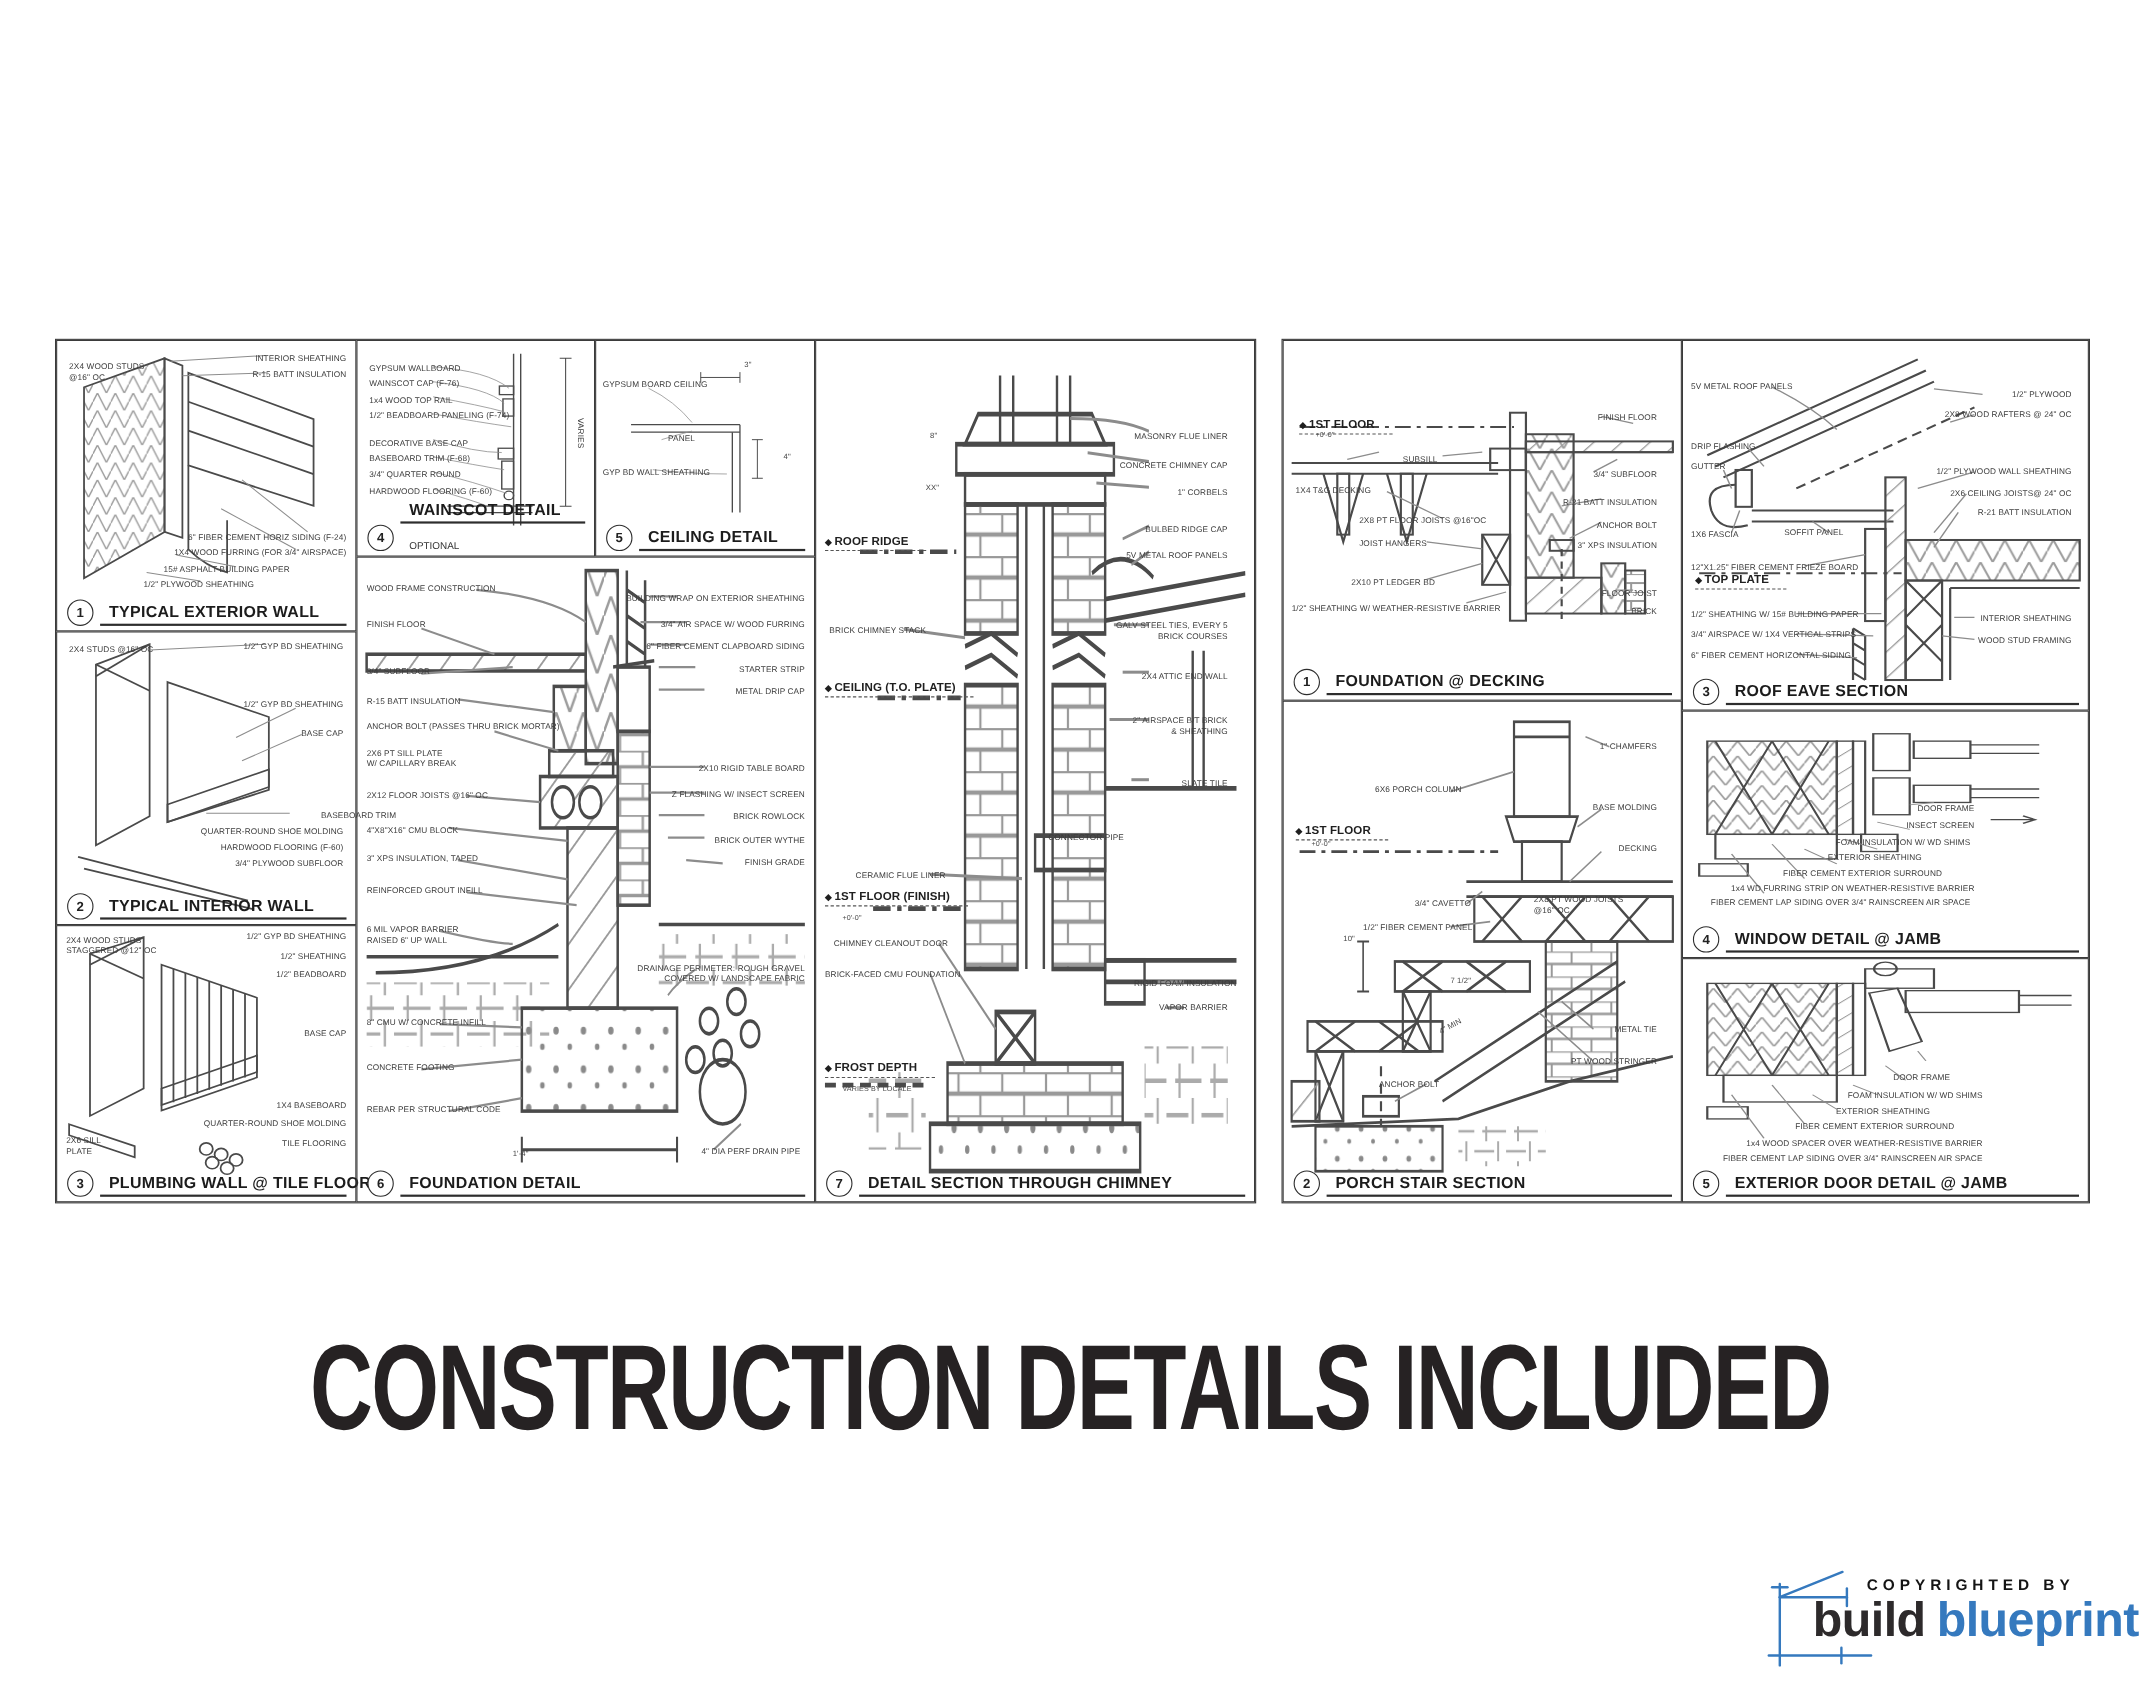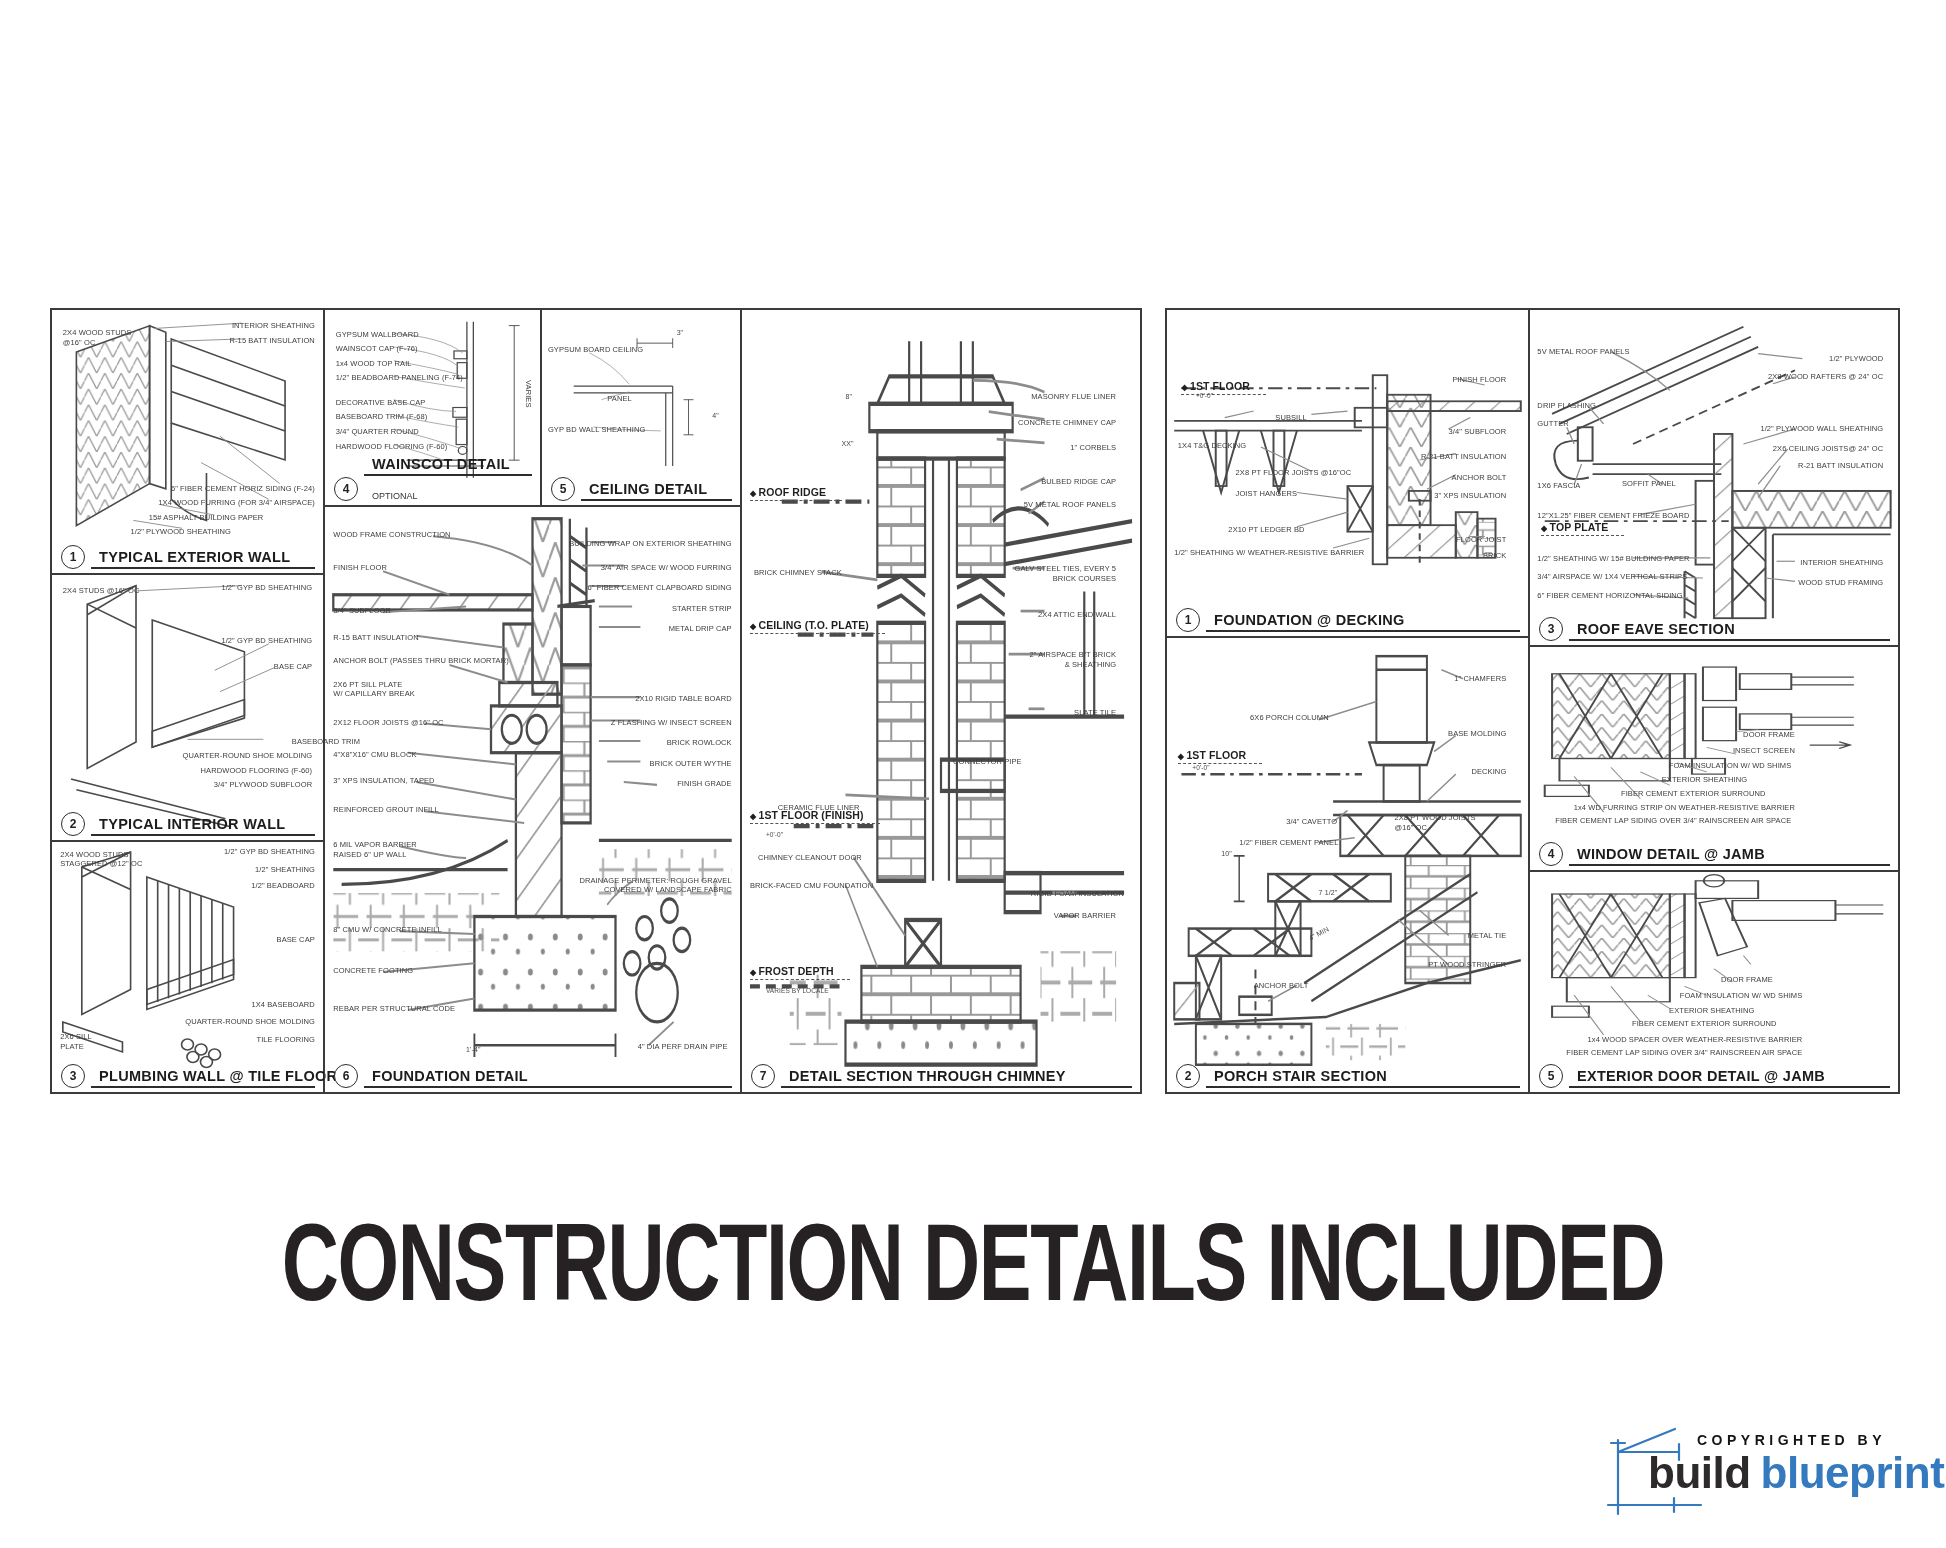--- a/index.html
+++ b/index.html
@@ -393,21 +393,21 @@
         </g>
       </svg>
       <div class="labels">
           <span class="lbl marker" style="left: 2%; top: 22.5%; text-align: center;">ROOF RIDGE</span>
           <span class="lbl marker" style="left: 2%; top: 39.5%;">CEILING (T.O. PLATE)</span>
           <span class="lbl marker" style="left: 2%; top: 63.8%;">1ST FLOOR (FINISH)</span>
           <span class="lbl sub" style="left: 6%; top: 66.6%;">+0'-0"</span>
           <span class="lbl marker" style="left: 2%; top: 83.8%;">FROST DEPTH</span>
           <span class="lbl sub" style="left: 6%; top: 86.6%;">VARIES BY LOCALE</span>
           <span class="lbl" style="left: 3%; top: 33%;">BRICK CHIMNEY STACK</span>
-          <span class="lbl" style="left: 9%; top: 61.5%; margin-top: 12px;">CERAMIC FLUE LINER</span>
+          <span class="lbl" style="left: 9%; top: 61.5%;">CERAMIC FLUE LINER</span>
           <span class="lbl" style="left: 4%; top: 69.5%;">CHIMNEY CLEANOUT DOOR</span>
           <span class="lbl" style="left: 2%; top: 73%;">BRICK-FACED CMU FOUNDATION</span>
           <span class="lbl" style="left: 94%; top: 10.5%; text-align: right; transform: translateX(-100%);">MASONRY FLUE LINER</span>
           <span class="lbl" style="left: 94%; top: 13.8%; text-align: right; transform: translateX(-100%);">CONCRETE CHIMNEY CAP</span>
           <span class="lbl" style="left: 94%; top: 17%; text-align: right; transform: translateX(-100%);">1" CORBELS</span>
           <span class="lbl" style="left: 94%; top: 21.3%; text-align: right; transform: translateX(-100%);">BULBED RIDGE CAP</span>
           <span class="lbl" style="left: 94%; top: 24.3%; text-align: right; transform: translateX(-100%);">5V METAL ROOF PANELS</span>
           <span class="lbl" style="left: 94%; top: 32.5%; text-align: right; transform: translateX(-100%);">GALV STEEL TIES, EVERY 5
 BRICK COURSES</span>
           <span class="lbl" style="left: 94%; top: 38.3%; text-align: right; transform: translateX(-100%);">2X4 ATTIC END WALL</span>

